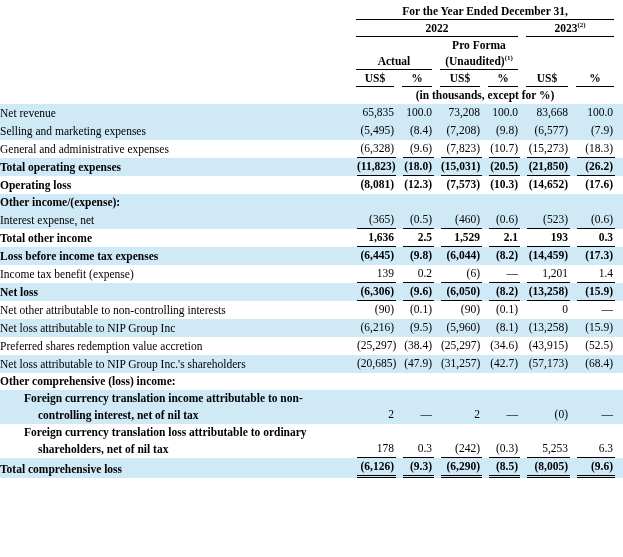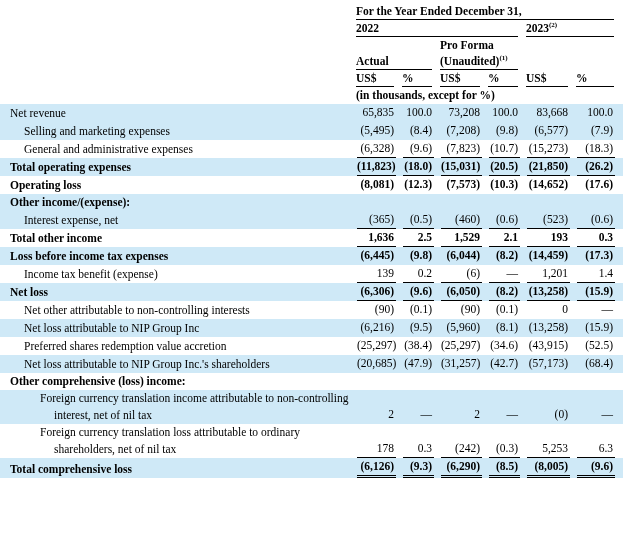--- a/index.html
+++ b/index.html
@@ -23,45 +23,45 @@
   td {
     padding: 0;
     vertical-align: bottom;
     font-size: 11.5px;
     line-height: 17px;
     overflow: hidden;
   }
   
   thead td {
     font-weight: bold;
-    text-align: left;
+    text-align: center;
     line-height: 16px;
   }
   thead tr.h1 td { padding-top: 3px; }
   .hv {
     display: block;
     margin: 0 4px 0 4px;
   }
   td:last-child .hv { margin-right: 9px; }
   .bu { border-bottom: 1px solid #000; }
   sup {
     font-size: 7px;
     line-height: 0;
     vertical-align: super;
   }
   .note-row td { line-height: 17px; }
   
   .lbl {
     text-align: left;
-    padding-left: 10px;
-  }
-  .ind1 { padding-left: 24px; }
+  }
+  .ind1 { }
   .wrap {
-    padding-left: 54px;
+    padding-left: 38px;
     text-indent: -14px;
+    font-weight: bold;
   }
   .num { text-align: right; }
   .v {
     display: block;
     margin: 0 2px 0 5px;
     padding-right: 2px;
     border-bottom: 1px solid transparent;
   }
   td.num:last-child .v { margin-right: 8px; }
   .u1 { border-bottom: 1px solid #000; }

